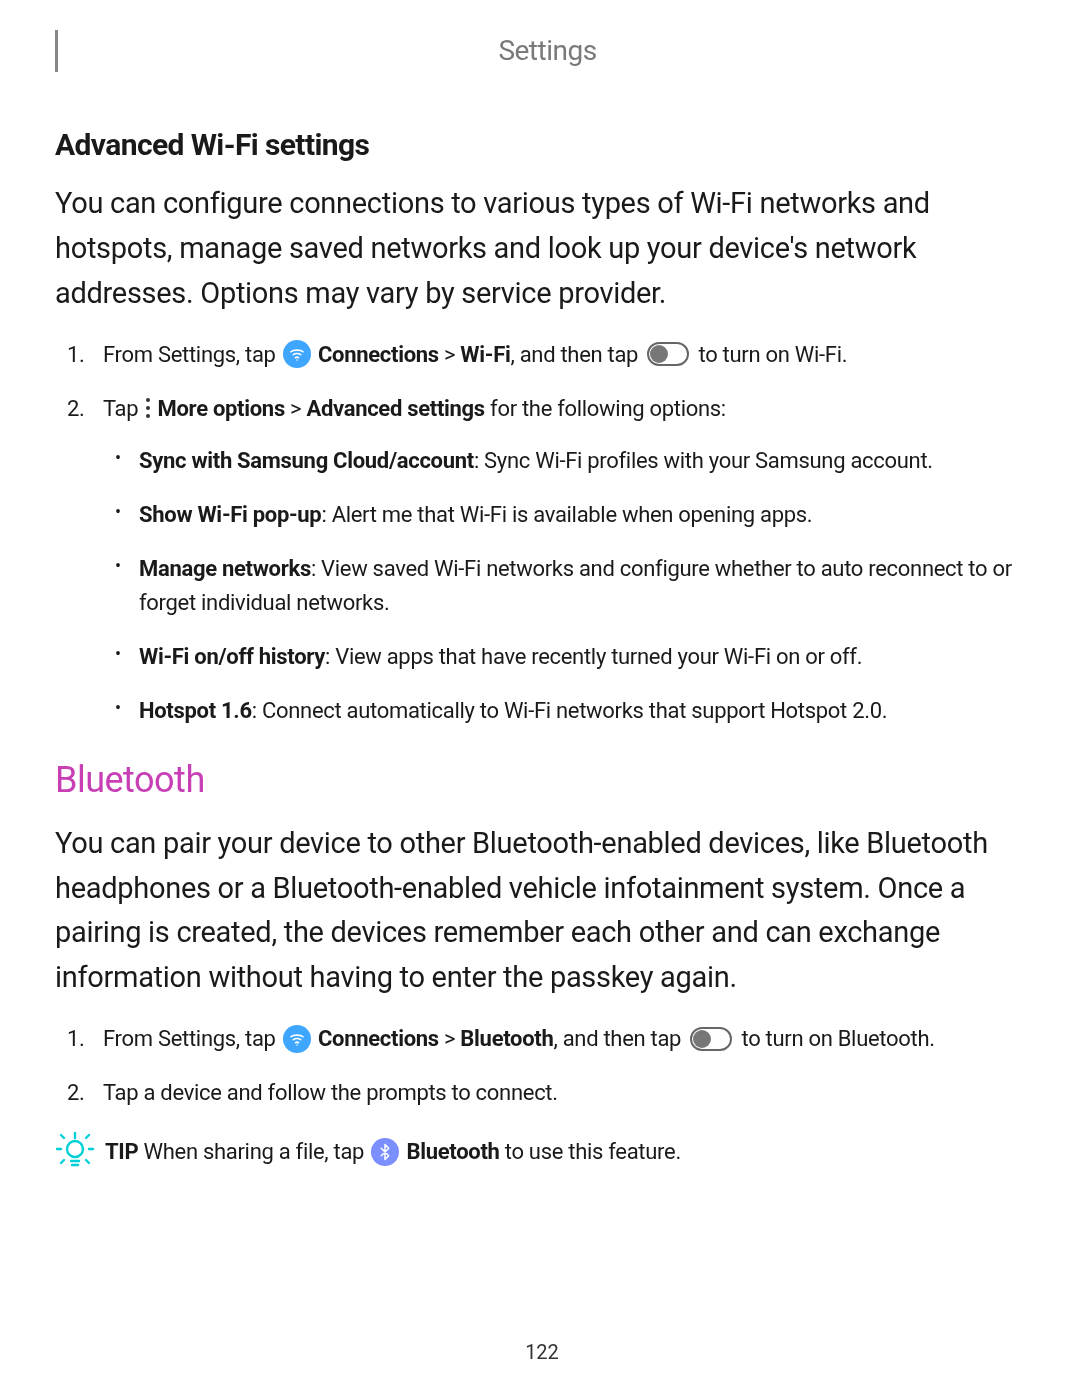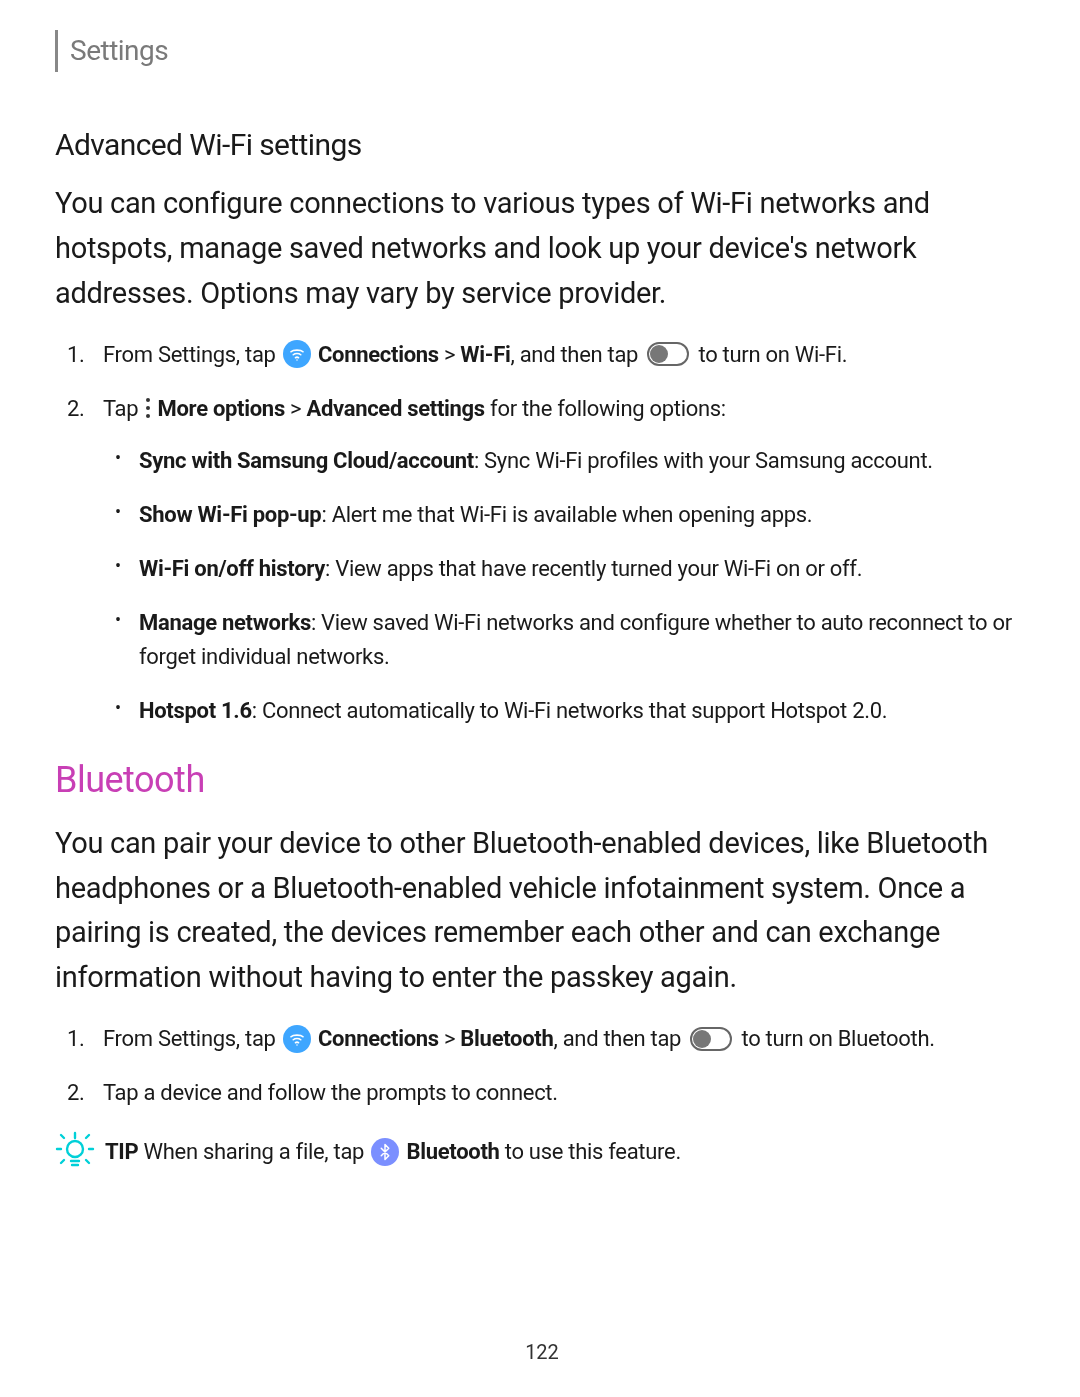--- a/index.html
+++ b/index.html
@@ -18,24 +18,25 @@
       line-height: 1.5;
     }
     .header-tab {
       border-left: 3px solid #888;
       padding-left: 12px;
       font-size: 28px;
       color: #7a7a7a;
       font-weight: 400;
       margin-bottom: 50px;
       letter-spacing: -0.5px;
+      text-align: center;
     }
     .h2 {
       font-size: 30px;
-      font-weight: 400;
+      font-weight: 700;
       color: #1a1a1a;
       margin-bottom: 14px;
       letter-spacing: -0.6px;
     }
     .intro {
       font-size: 29px;
       line-height: 1.55;
       margin-bottom: 22px;
       letter-spacing: -0.3px;
     }
@@ -200,22 +201,22 @@
   </li>
   <li>
     <span>Tap </span><span class="more-dots">
         <span></span>
         <span></span>
         <span></span>
       </span><span class="bold">More options</span><span> &gt; </span><span class="bold">Advanced settings</span><span> for the following options:</span>
     <ul class="sublist">
       <li><span class="bold">Sync with Samsung Cloud/account</span><span>: Sync Wi-Fi profiles with your Samsung account.</span></li>
       <li><span class="bold">Show Wi-Fi pop-up</span><span>: Alert me that Wi-Fi is available when opening apps.</span></li>
+      <li><span class="bold">Manage networks</span><span>: View saved Wi-Fi networks and configure whether to auto reconnect to or forget individual networks.</span></li>
       <li><span class="bold">Wi-Fi on/off history</span><span>: View apps that have recently turned your Wi-Fi on or off.</span></li>
-      <li><span class="bold">Manage networks</span><span>: View saved Wi-Fi networks and configure whether to auto reconnect to or forget individual networks.</span></li>
       <li><span class="bold">Hotspot 1.6</span><span>: Connect automatically to Wi-Fi networks that support Hotspot 2.0.</span></li>
     </ul>
   </li>
 </ol>
 
 <div class="h1-section">Bluetooth</div>
 
 <p class="intro">You can pair your device to other Bluetooth-enabled devices, like Bluetooth headphones or a Bluetooth-enabled vehicle infotainment system. Once a pairing is created, the devices remember each other and can exchange information without having to enter the passkey again.</p>
 
 <ol class="steps">

